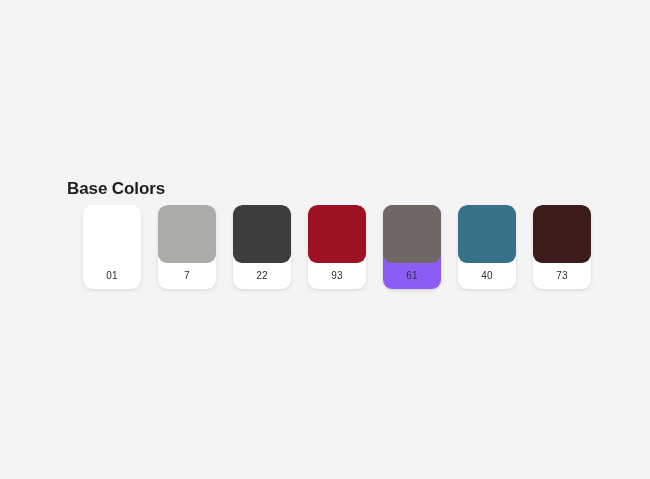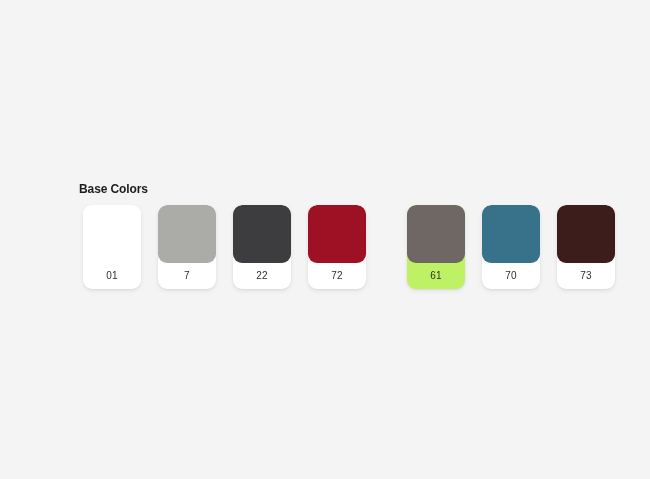--- a/index.html
+++ b/index.html
@@ -15,26 +15,26 @@
     overflow: hidden;
   }
 
   #palette-panel {
     position: absolute;
     left: 67px;
     top: 181px;
   }
 
   #section-title {
-    font-size: 12px;
+    font-size: 17px;
     font-weight: bold;
     color: #1c1c1c;
     letter-spacing: -0.1px;
     line-height: 16px;
-    margin: 0 0 8px 12px;
+    margin: 0 0 8px 0;
     white-space: nowrap;
   }
 
   #swatch-row {
     display: flex;
     flex-direction: row;
     align-items: flex-start;
     gap: 17px;
     padding-left: 16px;
   }
@@ -86,31 +86,31 @@
       <div class="swatch-label" style="color: rgb(46, 46, 46);">7</div>
     </div>
 
     <div class="swatch-card" style="background: rgb(255, 255, 255);">
       <div class="swatch-color" style="background: rgb(61, 61, 63);"></div>
       <div class="swatch-label" style="color: rgb(46, 46, 46);">22</div>
     </div>
 
     <div class="swatch-card" style="background: rgb(255, 255, 255);">
       <div class="swatch-color" style="background: rgb(158, 17, 36);"></div>
-      <div class="swatch-label" style="color: rgb(46, 46, 46);">72</div>
+      <div class="swatch-label" style="color: rgb(46, 46, 46);">93</div>
     </div>
 
-    <div class="swatch-card" style="background: #bef264; margin-left: 24px;">
+    <div class="swatch-card" style="background: #8b5cf6;">
       <div class="swatch-color" style="background: rgb(111, 103, 99);"></div>
       <div class="swatch-label" style="color: rgb(46, 46, 46);">61</div>
     </div>
 
     <div class="swatch-card" style="background: rgb(255, 255, 255);">
       <div class="swatch-color" style="background: rgb(55, 113, 138);"></div>
-      <div class="swatch-label" style="color: rgb(46, 46, 46);">70</div>
+      <div class="swatch-label" style="color: rgb(46, 46, 46);">40</div>
     </div>
 
     <div class="swatch-card" style="background: rgb(255, 255, 255); align-items: center;">
       <div class="swatch-color" style="background: rgb(61, 28, 28);"></div>
       <div class="swatch-label" style="color: rgb(46, 46, 46);">73</div>
     </div>
 
   </div>
 </div>
 

